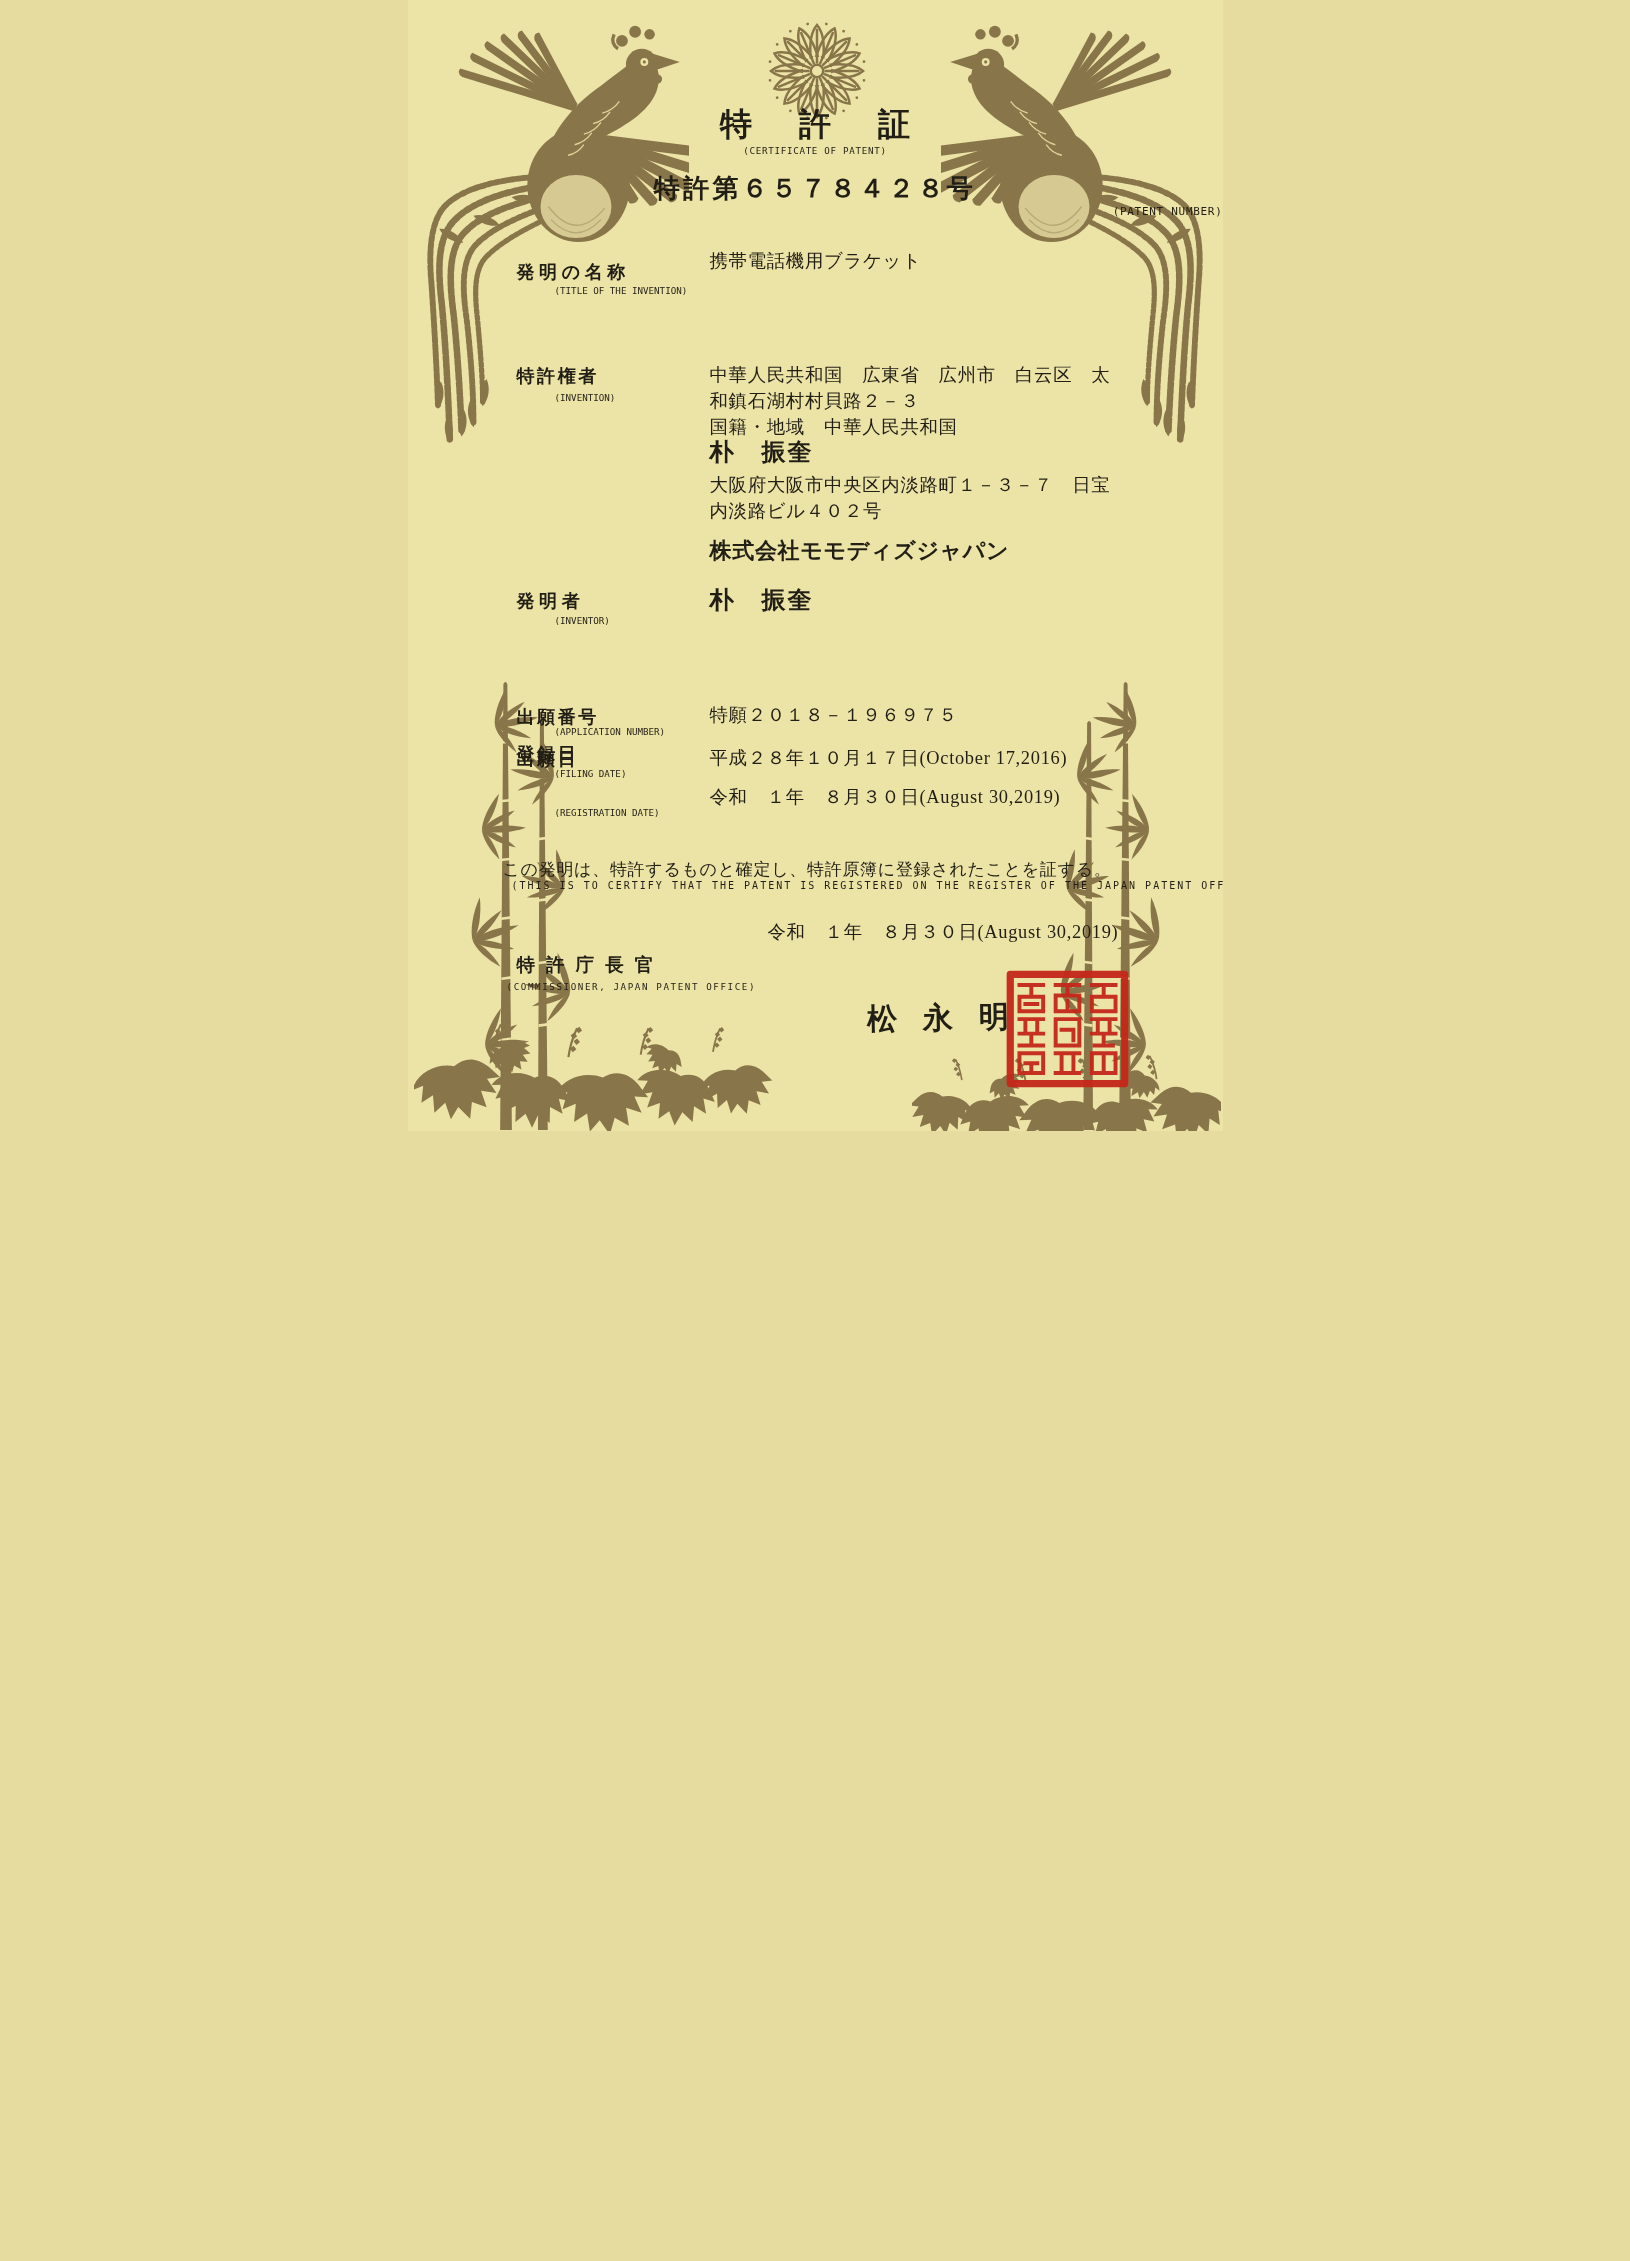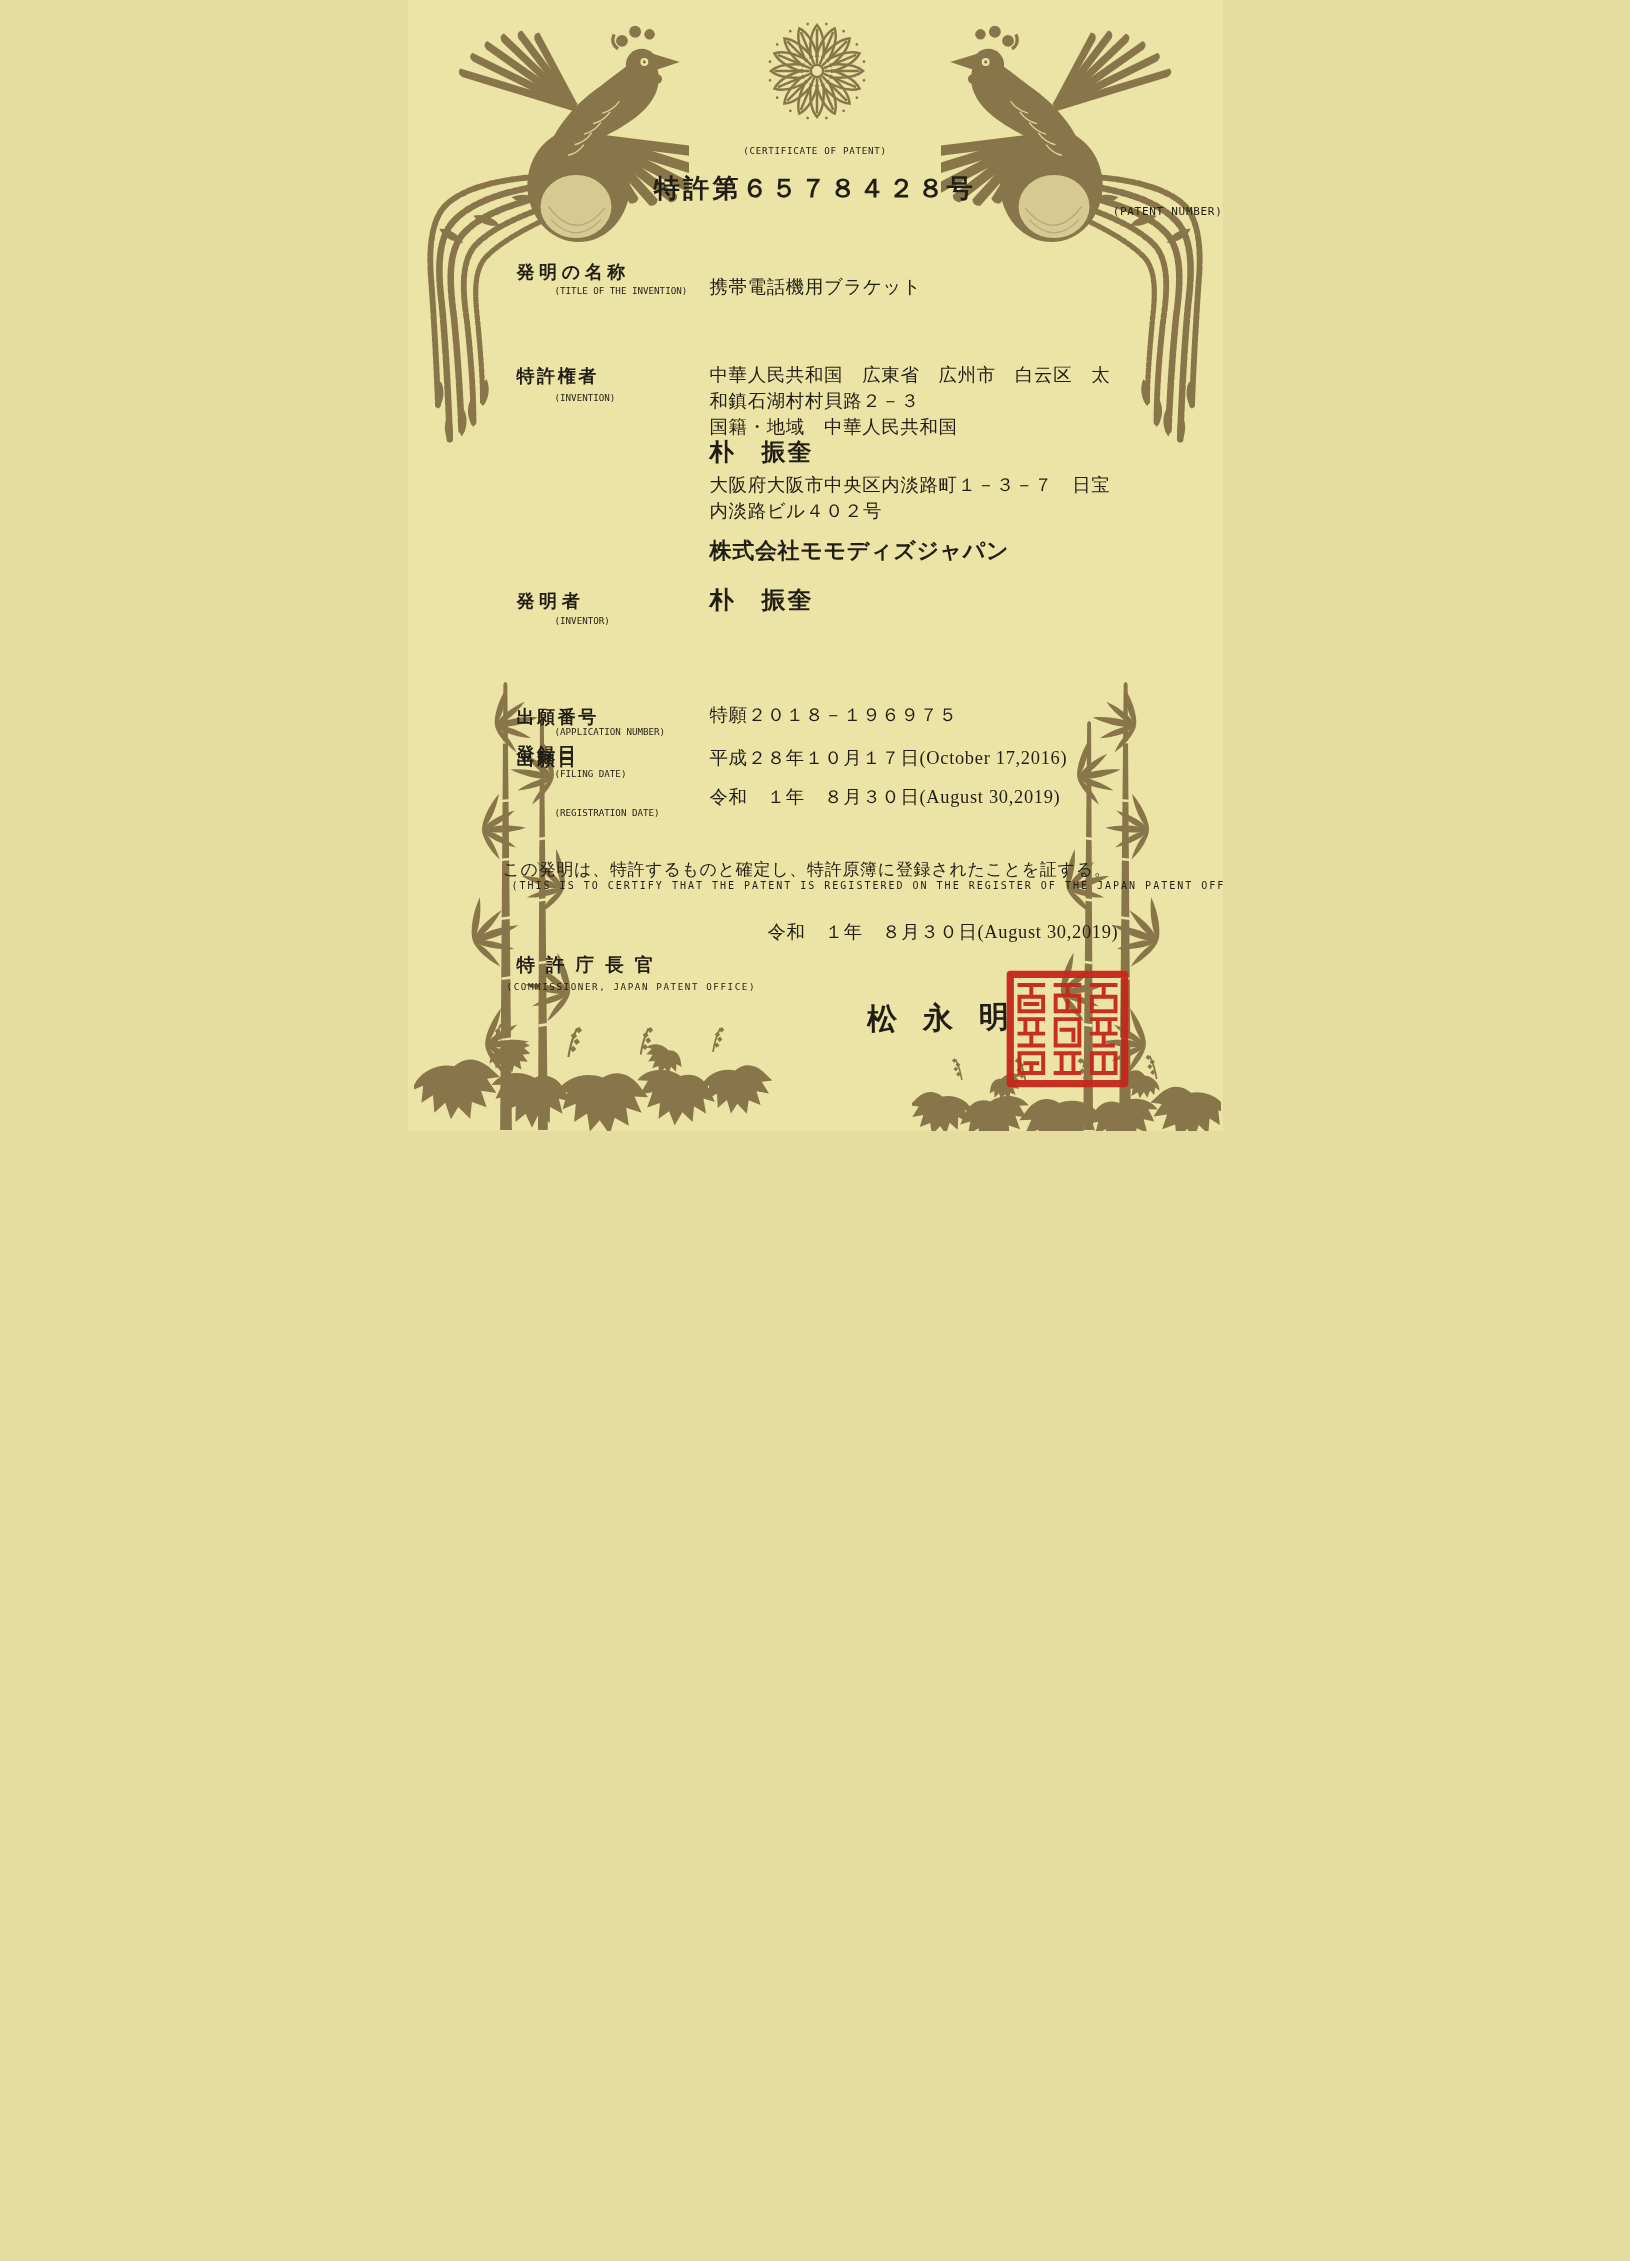--- a/index.html
+++ b/index.html
@@ -279,27 +279,28 @@
   <svg class="deco bamboo-right" viewBox="0 0 300 690">
       <use href="#bamboog"></use>
     </svg>
   <svg class="deco leaves-left" viewBox="0 0 560 182">
       <use href="#foliageg"></use>
     </svg>
   <svg class="deco leaves-right" viewBox="40 10 470 172">
       <use href="#foliageg"></use>
     </svg>
 
+  <div class="abs txt title">特許証</div>
   <div class="abs txt title-en mono">(CERTIFICATE OF PATENT)</div>
   <div class="abs txt patent-no">特許第６５７８４２８号</div>
   <div class="abs txt patent-no-en mono">(PATENT NUMBER)</div>
 
   <div class="abs txt label" style="top:260px">発明の名称</div>
   <div class="abs txt sublabel mono" style="top:285px">(TITLE OF THE INVENTION)</div>
-  <div class="abs txt value" style="top:274px">携帯電話機用ブラケット</div>
+  <div class="abs txt value" style="top:248px">携帯電話機用ブラケット</div>
 
   <div class="abs txt label" style="top:364px;letter-spacing:2.6px">特許権者</div>
   <div class="abs txt sublabel mono" style="top:392px">(INVENTION)</div>
   <div class="abs txt value" style="top:362px">中華人民共和国　広東省　広州市　白云区　太</div>
   <div class="abs txt value" style="top:388px">和鎮石湖村村貝路２－３</div>
   <div class="abs txt value" style="top:414px">国籍・地域　中華人民共和国</div>
   <div class="abs txt value-big" style="top:436px">朴　振奎</div>
   <div class="abs txt value" style="top:472px">大阪府大阪市中央区内淡路町１－３－７　日宝</div>
   <div class="abs txt value" style="top:498px">内淡路ビル４０２号</div>
   <div class="abs txt value-co" style="top:536px">株式会社モモディズジャパン</div>

